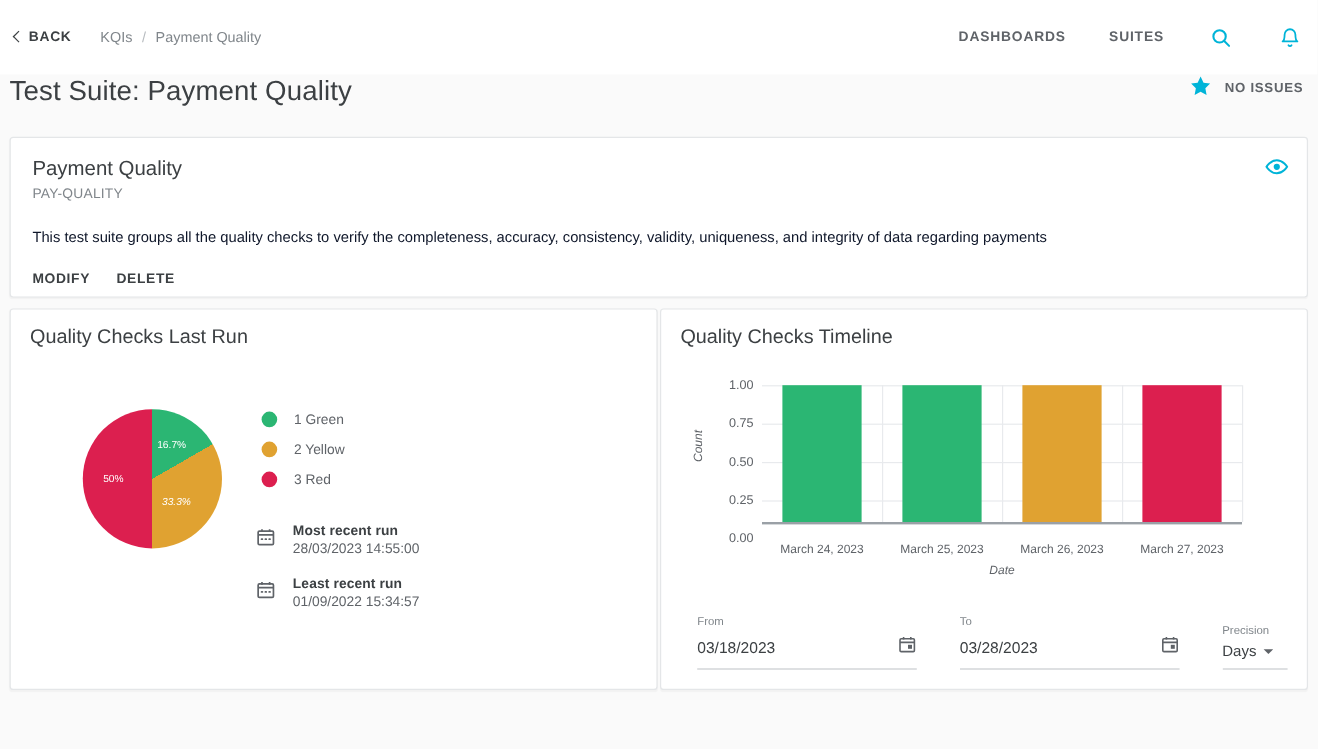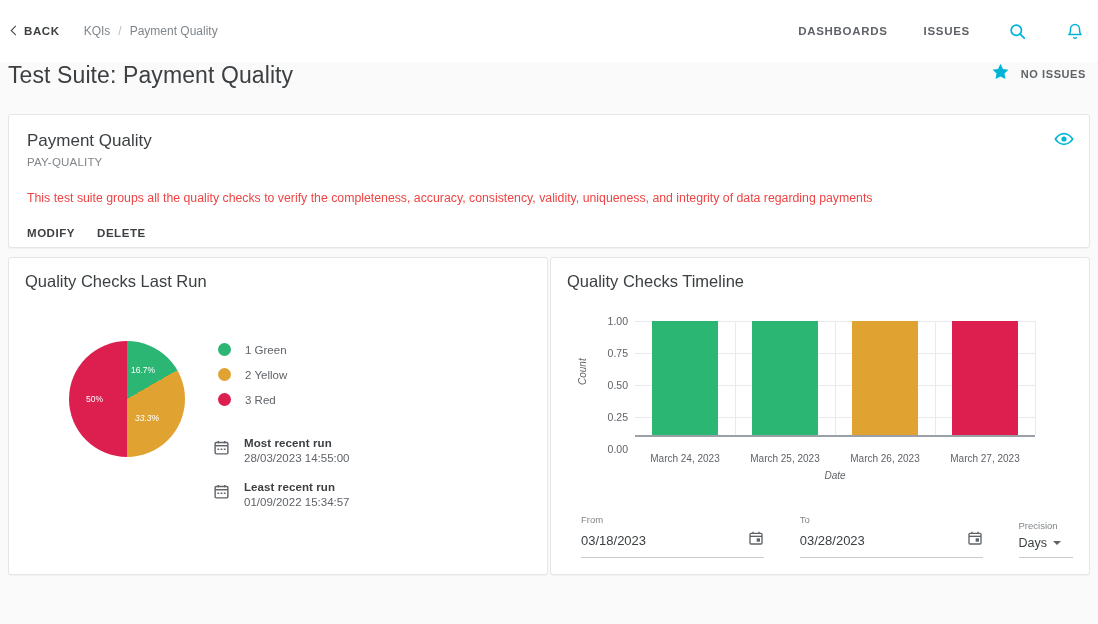--- a/index.html
+++ b/index.html
@@ -99,21 +99,21 @@
     box-shadow: 0 1px 1px rgba(0,0,0,.035);
   }
   .info-card {
     margin: 0 8px;
     height: 134px;
     padding: 16px 18px 0 18px;
     position: relative;
   }
   .info-title { font-size: 17px; color: #3c4043; font-weight: 400; }
   .info-code  { font-size: 11.5px; color: #80868b; margin-top: 5px; letter-spacing:.2px;}
-  .info-desc  { font-size: 12.3px; color: #ef4444; margin-top: 23px; }
+  .info-desc  { font-size: 12.3px; color: #0f172a; margin-top: 23px; }
   .info-actions {
     display: flex; gap: 22px;
     margin-top: 22px;
   }
   .action-link {
     font-size: 11.5px; font-weight: bold;
     letter-spacing: .55px;
     color: #3c4043;
     cursor: pointer;
   }
@@ -270,21 +270,21 @@
   </div>
 
   <div class="breadcrumb">
     <span class="crumb">KQIs</span>
     <span class="sep">/</span>
     <span class="crumb">Payment Quality</span>
   </div>
 
   <div class="topbar-right">
     <span class="navlink">DASHBOARDS</span>
-    <span class="navlink">ISSUES</span>
+    <span class="navlink">SUITES</span>
 
     <span class="icon-btn">
       <svg width="19" height="19" viewBox="0 0 24 24" fill="none" stroke="#00b4d8" stroke-width="2.2" stroke-linecap="round">
         <circle cx="10.5" cy="10.5" r="6.5"></circle>
         <line x1="15.4" y1="15.4" x2="20.5" y2="20.5"></line>
       </svg>
     </span>
 
     <span class="icon-btn">
       <svg width="18" height="19" viewBox="0 0 24 24" fill="none" stroke="#00b4d8" stroke-width="2" stroke-linecap="round" stroke-linejoin="round">

